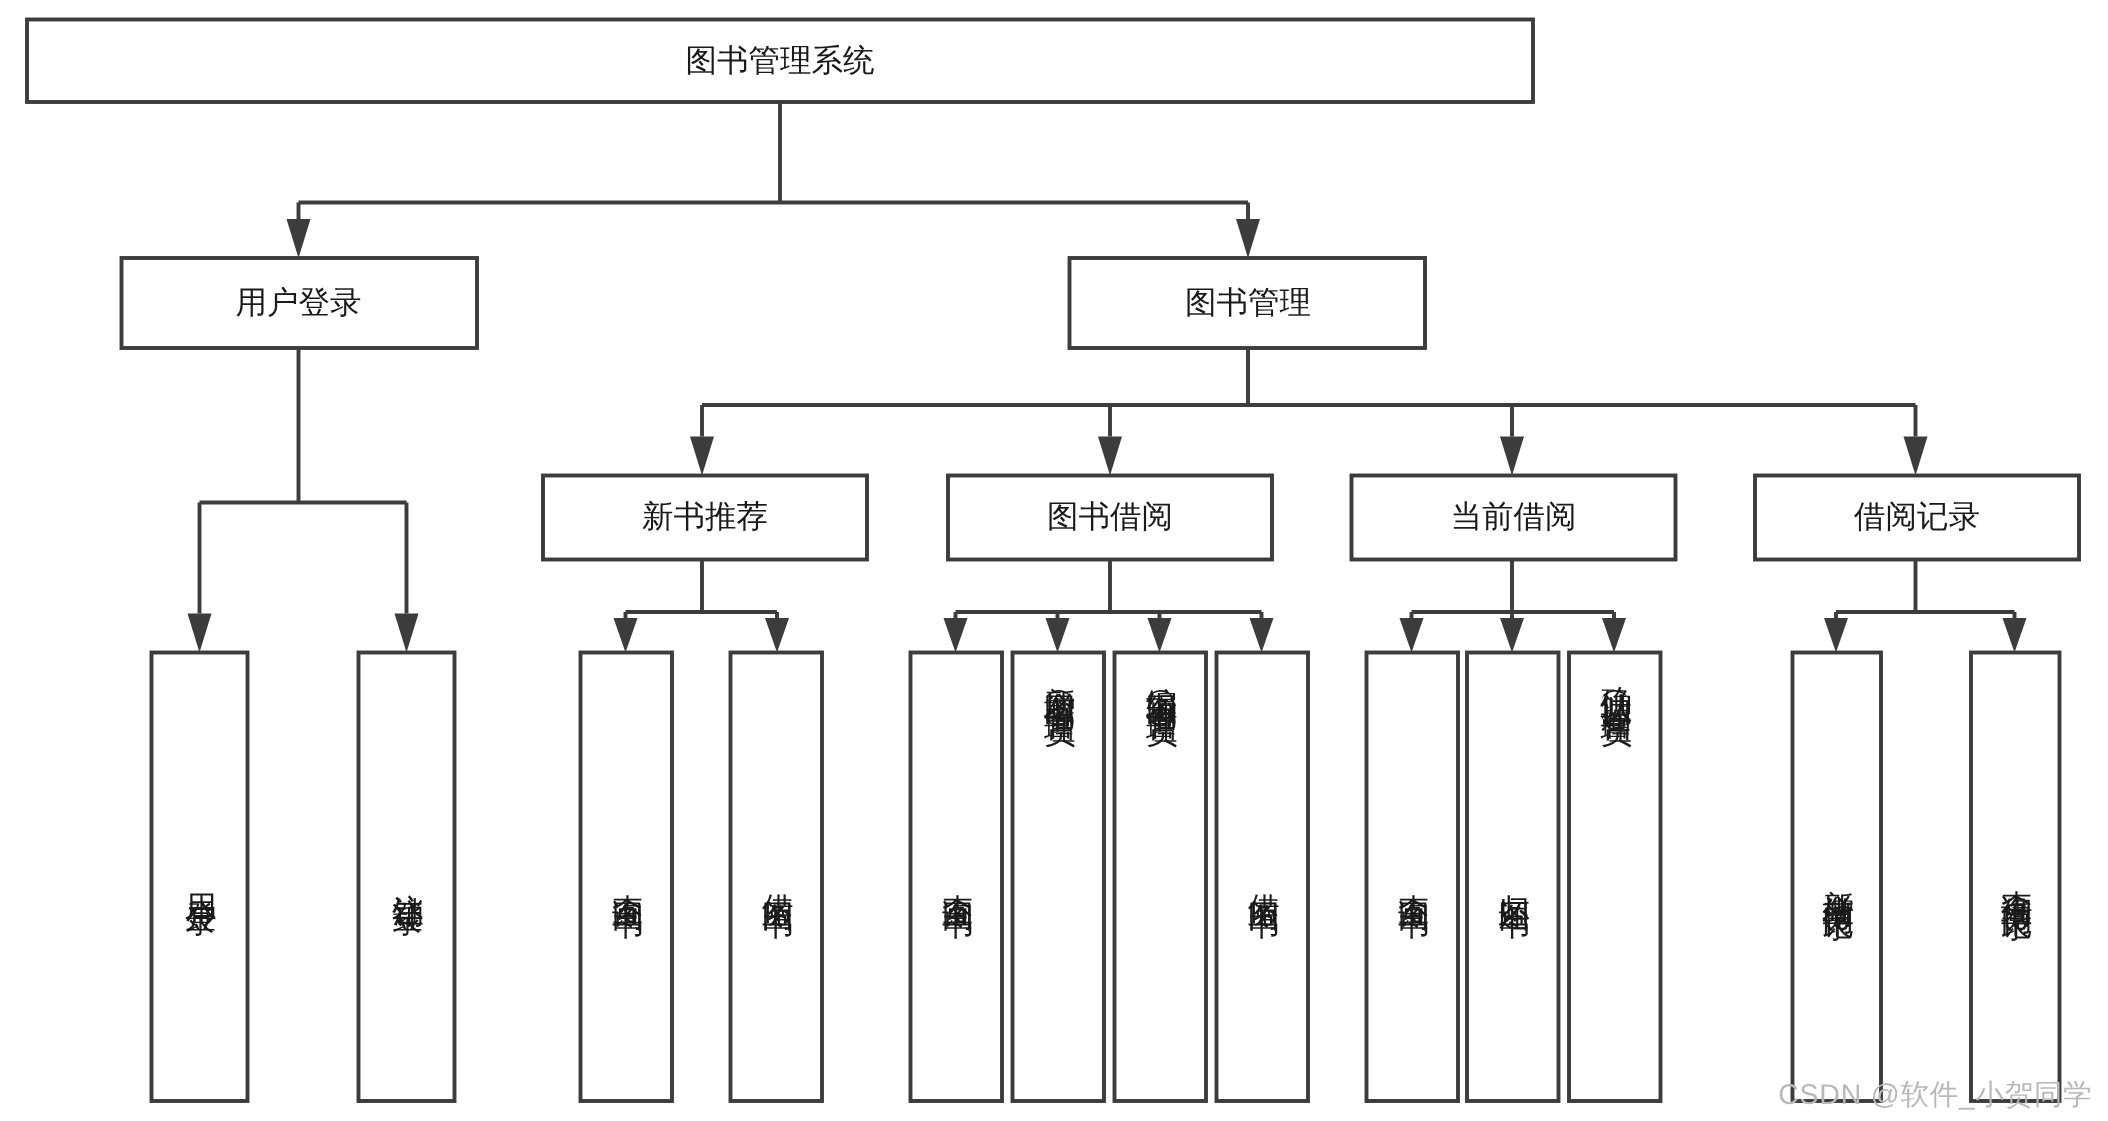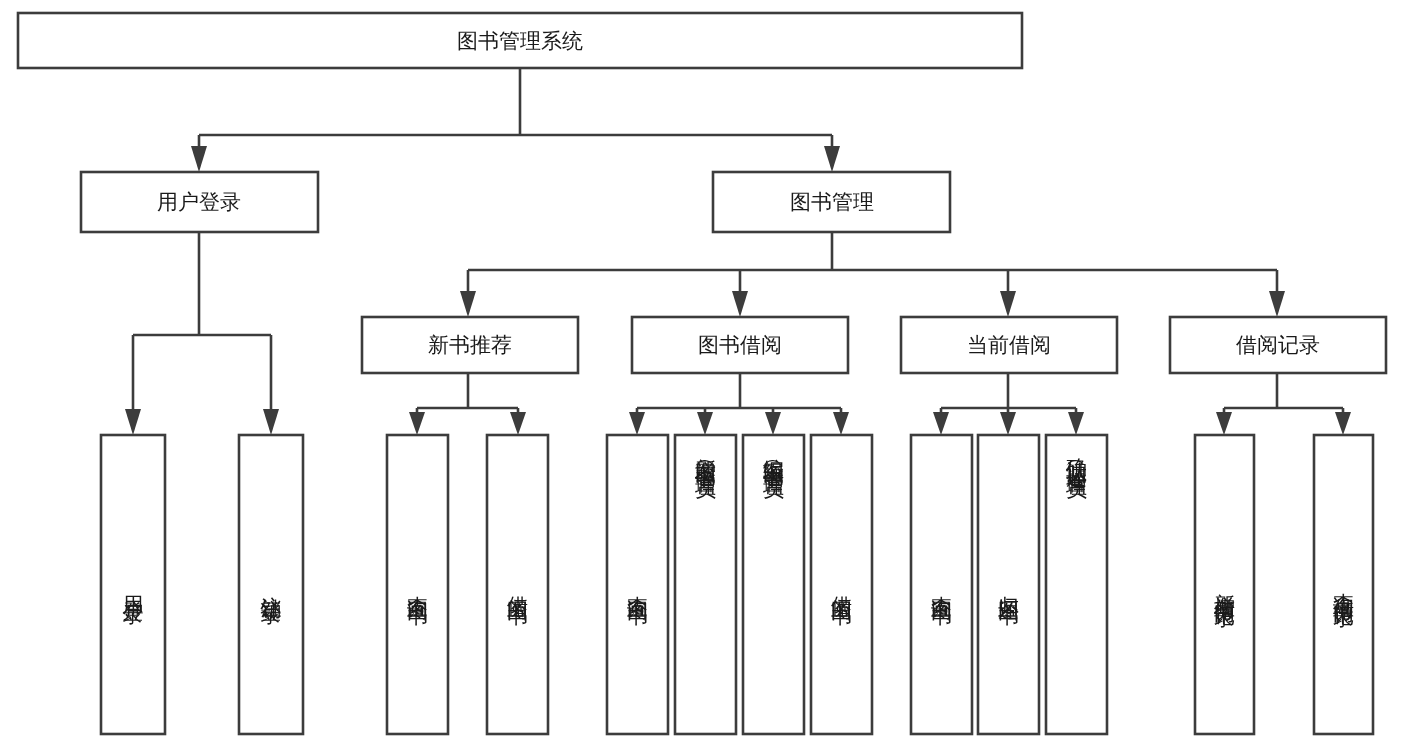--- a/index.html
+++ b/index.html
@@ -245,14 +245,15 @@
     <span class="vlabel">确认归还（管理员）</span>
   </div>
 
   <div class="vlabel-wrap" style="left:1195px; top:435px; width:59px; height:299px;">
     <span class="vlabel">新增借阅记录</span>
   </div>
   <div class="vlabel-wrap" style="left:1314px; top:435px; width:59px; height:299px;">
     <span class="vlabel">查询借阅记录</span>
   </div>
 
+  <div class="watermark">CSDN @软件_小贺同学</div>
 
 </div>
 
 </body></html>

